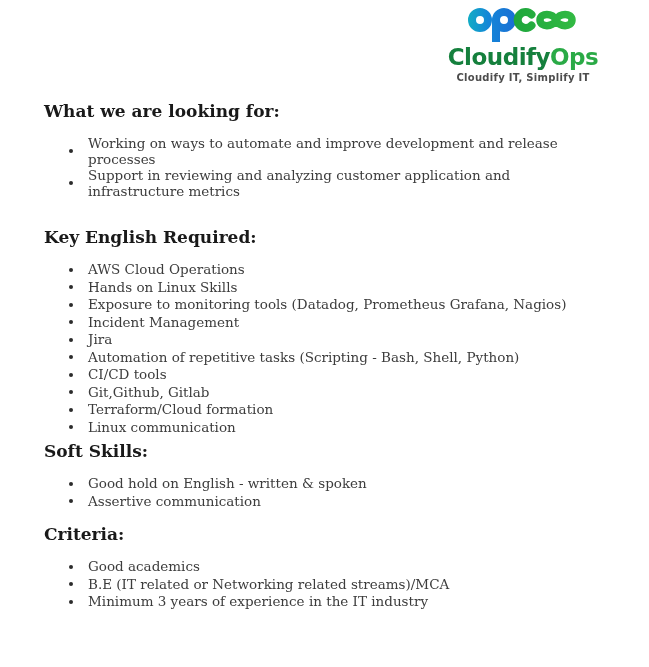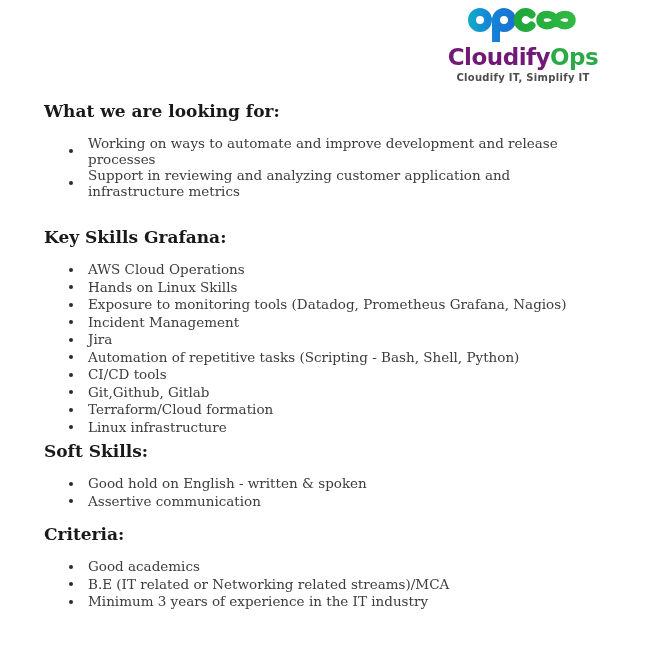--- a/index.html
+++ b/index.html
@@ -16,21 +16,21 @@
     position:absolute; top:7px; right:46px;
     width:160px;
     display:flex; flex-direction:column; align-items:center;
   }
   .logo-mark { display:block; }
   .brand {
     font-family:"DejaVu Sans","Liberation Sans",sans-serif;
     font-weight:bold; font-size:23px; line-height:1.05;
     letter-spacing:-0.5px; margin-top:1px; white-space:nowrap;
   }
-  .brand-blue  { color:#701a75; }
+  .brand-blue  { color:#15803d; }
   .brand-green { color:#2aaa46;text-align:right; }
   .tagline {
     font-family:"DejaVu Sans","Liberation Sans",sans-serif;
     font-weight:bold; font-size:10px; color:#4d4d4d;
     letter-spacing:0.3px; margin-top:3px; white-space:nowrap;
   }
 
   
   .content { padding:0 40px 0 44px; color:#3c3c3c; font-size:13.5px; }
   .sec-heading {
@@ -87,32 +87,32 @@
   </div>
 
   <div class="content">
 
     <h2 class="sec-heading mt-first">What we are looking for:</h2>
     <ul class="bullets compact">
       <li>Working on ways to automate and improve development and release processes</li>
       <li>Support in reviewing and analyzing customer application and infrastructure metrics</li>
     </ul>
 
-    <h2 class="sec-heading mt-keyskill">Key Skills Grafana:</h2>
+    <h2 class="sec-heading mt-keyskill">Key English Required:</h2>
     <ul class="bullets spaced">
       <li>AWS Cloud Operations</li>
       <li>Hands on Linux Skills</li>
       <li>Exposure to monitoring tools (Datadog, Prometheus Grafana, Nagios)</li>
       <li>Incident Management</li>
       <li>Jira</li>
       <li>Automation of repetitive tasks (Scripting - Bash, Shell, Python)</li>
       <li>CI/CD tools</li>
       <li>Git,Github, Gitlab</li>
       <li>Terraform/Cloud formation</li>
-      <li>Linux infrastructure</li>
+      <li>Linux communication</li>
     </ul>
 
     <h2 class="sec-heading mt-soft">Soft Skills:</h2>
     <ul class="bullets spaced">
       <li>Good hold on English - written &amp; spoken</li>
       <li>Assertive communication</li>
     </ul>
 
     <h2 class="sec-heading mt-criteria">Criteria:</h2>
     <ul class="bullets spaced">

